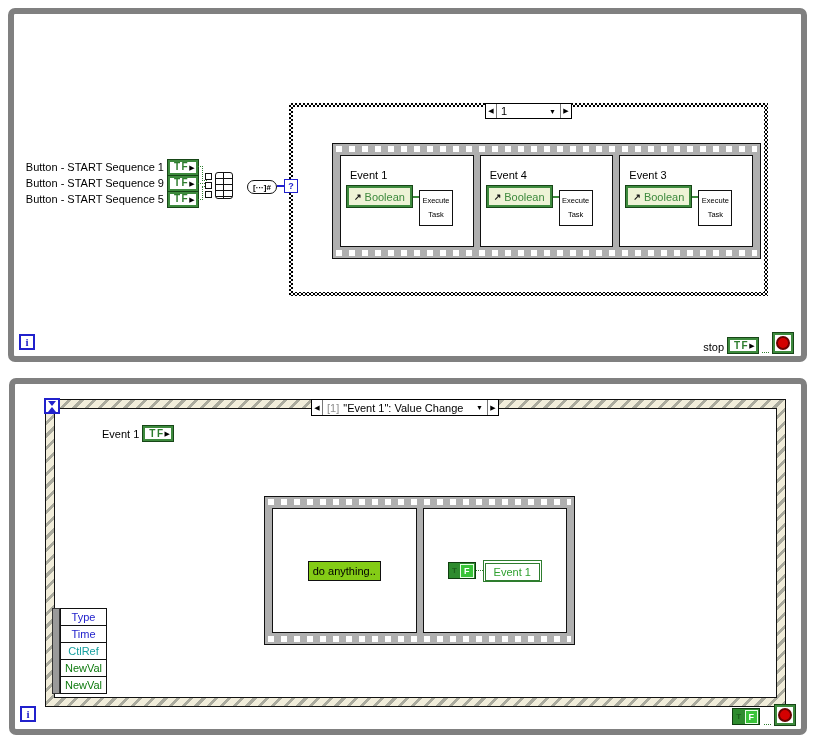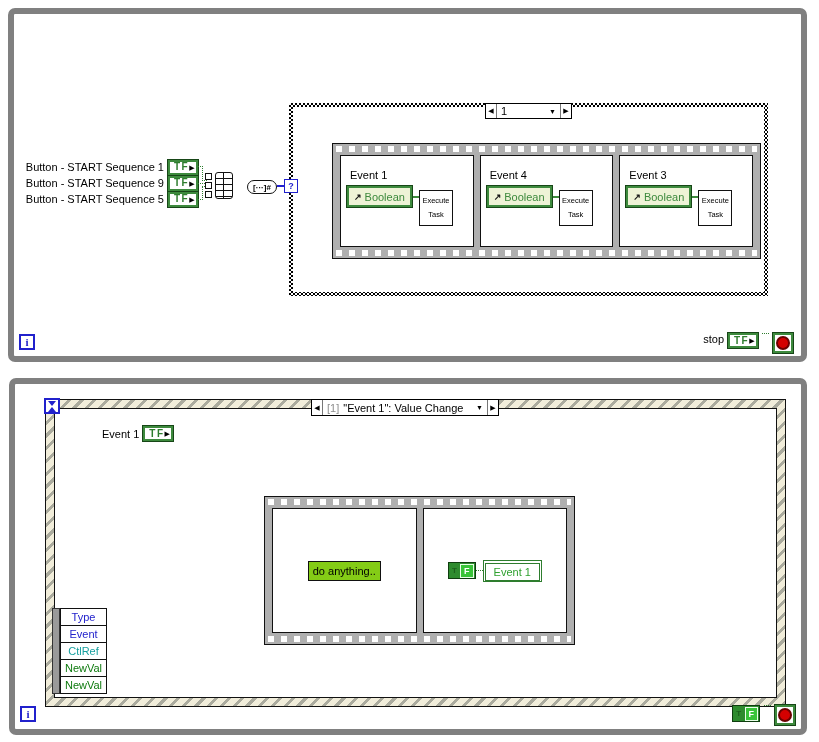--- a/index.html
+++ b/index.html
@@ -82,21 +82,21 @@
   .exec {position:absolute; left:78px; top:34px; box-sizing:border-box; width:34px; height:36px;
          border:1px solid #111; background:#fff; font-size:7.5px; line-height:1.9; text-align:center;
          display:flex; align-items:center; justify-content:center; padding:1px;}
 
   
   .iter {position:absolute; box-sizing:border-box; width:16px; height:16px; border:2px solid #2121CC;
          background:#fff; color:#2121CC; font:bold 11px "Liberation Serif", serif;
          display:flex; align-items:center; justify-content:center;}
 
   
-  .stop-row {position:absolute; display:flex; align-items:flex-start; gap:4px; font-size:11px;}
+  .stop-row {position:absolute; display:flex; align-items:flex-end; gap:4px; font-size:11px;}
   .stopbtn {box-sizing:border-box; width:20px; height:20px; border:2px solid #3D8A3D;
             outline:1px solid #174617; background:#fff; position:relative; flex:0 0 auto;}
   .stopdot {position:absolute; inset:1px; border-radius:50%; background:#D40000; border:2px solid #6B0000;}
 
   
   .event {position:absolute; left:30px; top:15px; width:739px; height:306px; border:1px solid #111;
           background:repeating-linear-gradient(135deg, #F1EDDA 0 6px, #ABAB9E 6px 9px);}
   .event-inner {position:absolute; inset:8px; background:#fff; border:1px solid #111;}
   .timeout {position:absolute; left:-2px; top:-2px; box-sizing:border-box; width:16px; height:16px;
             border:2px solid #2121CC; background:#fff; display:flex; flex-direction:column;
@@ -271,21 +271,21 @@
         <span class="tf-term">
           <span class="tf-text">TF</span>
           <span class="tf-arrow">▶</span>
         </span>
       </div>
 
       <div class="evdata">
         <div class="ev-bar"></div>
         <div class="ev-cells">
           <div class="ev-cell c-blue">Type</div>
-          <div class="ev-cell c-blue">Event</div>
+          <div class="ev-cell c-blue">Time</div>
           <div class="ev-cell c-teal">CtlRef</div>
           <div class="ev-cell c-green">NewVal</div>
           <div class="ev-cell c-green">NewVal</div>
         </div>
       </div>
 
       <div class="film" style="left:218px;top:96px;width:309px;height:147px">
         <div class="film-frames">
 
           <div class="frame">

